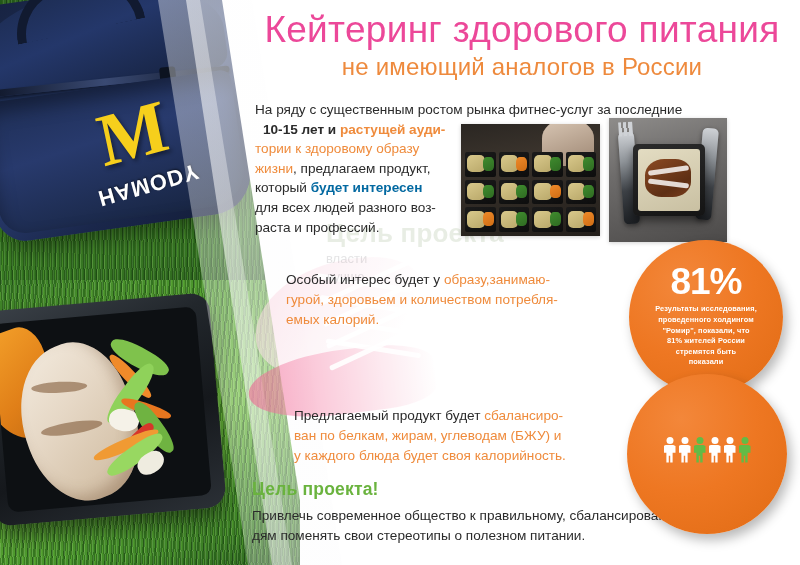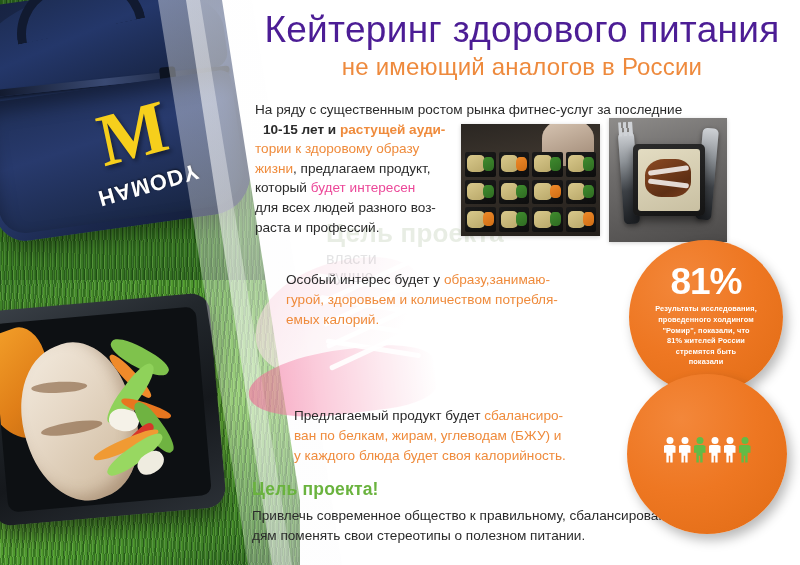--- a/index.html
+++ b/index.html
@@ -222,49 +222,49 @@
 
   .ghost-title{
     position:absolute; left:326px; top:218px;
     font-size:26px; font-weight:bold;
     color:rgba(150,175,130,.22);
     letter-spacing:.2px;
     pointer-events:none; white-space:nowrap;
   }
   .ghost-body{
     position:absolute; left:326px; top:250px;
-    font-size:16px; line-height:17px;
+    font-size:13px; line-height:17px;
     color:rgba(120,120,125,.20);
     pointer-events:none; white-space:nowrap;
   }
 
   
   .header{
     position:absolute; left:248px; top:10px; width:548px;
     text-align:center;
   }
   .title-main{
-    font-size:37px; font-weight:normal; color:#4c1d95;
+    font-size:37px; font-weight:normal; color:#ec4899;
     letter-spacing:.3px; line-height:1.1; white-space:nowrap;
   }
   .title-sub{
     margin-top:2px;
     font-size:24px; font-weight:normal; color:#ee8a3d;
     letter-spacing:.2px; line-height:1.15; white-space:nowrap;
   }
 
   
   .p1{
     position:absolute; left:255px; top:100px; width:492px;
     font-size:13.6px; line-height:19.6px; color:#2b2b2b;
   }
   .p1 .l2{ padding-left:8px;font-weight:bold; }
   .p1 .rest{ width:232px; }
   .hl{ color:#ef8b3c; }
-  .bold{ font-weight:normal; color:#ec4899; }
+  .bold{ font-weight:bold; color:#0369a1; }
 
   .p2{
     position:absolute; left:286px; top:270px; width:314px;
     font-size:13.6px; line-height:20px; color:#2b2b2b;
   }
   .p3{
     position:absolute; left:294px; top:406px; width:322px;
     font-size:13.6px; line-height:20px; color:#2b2b2b;
   }
 

